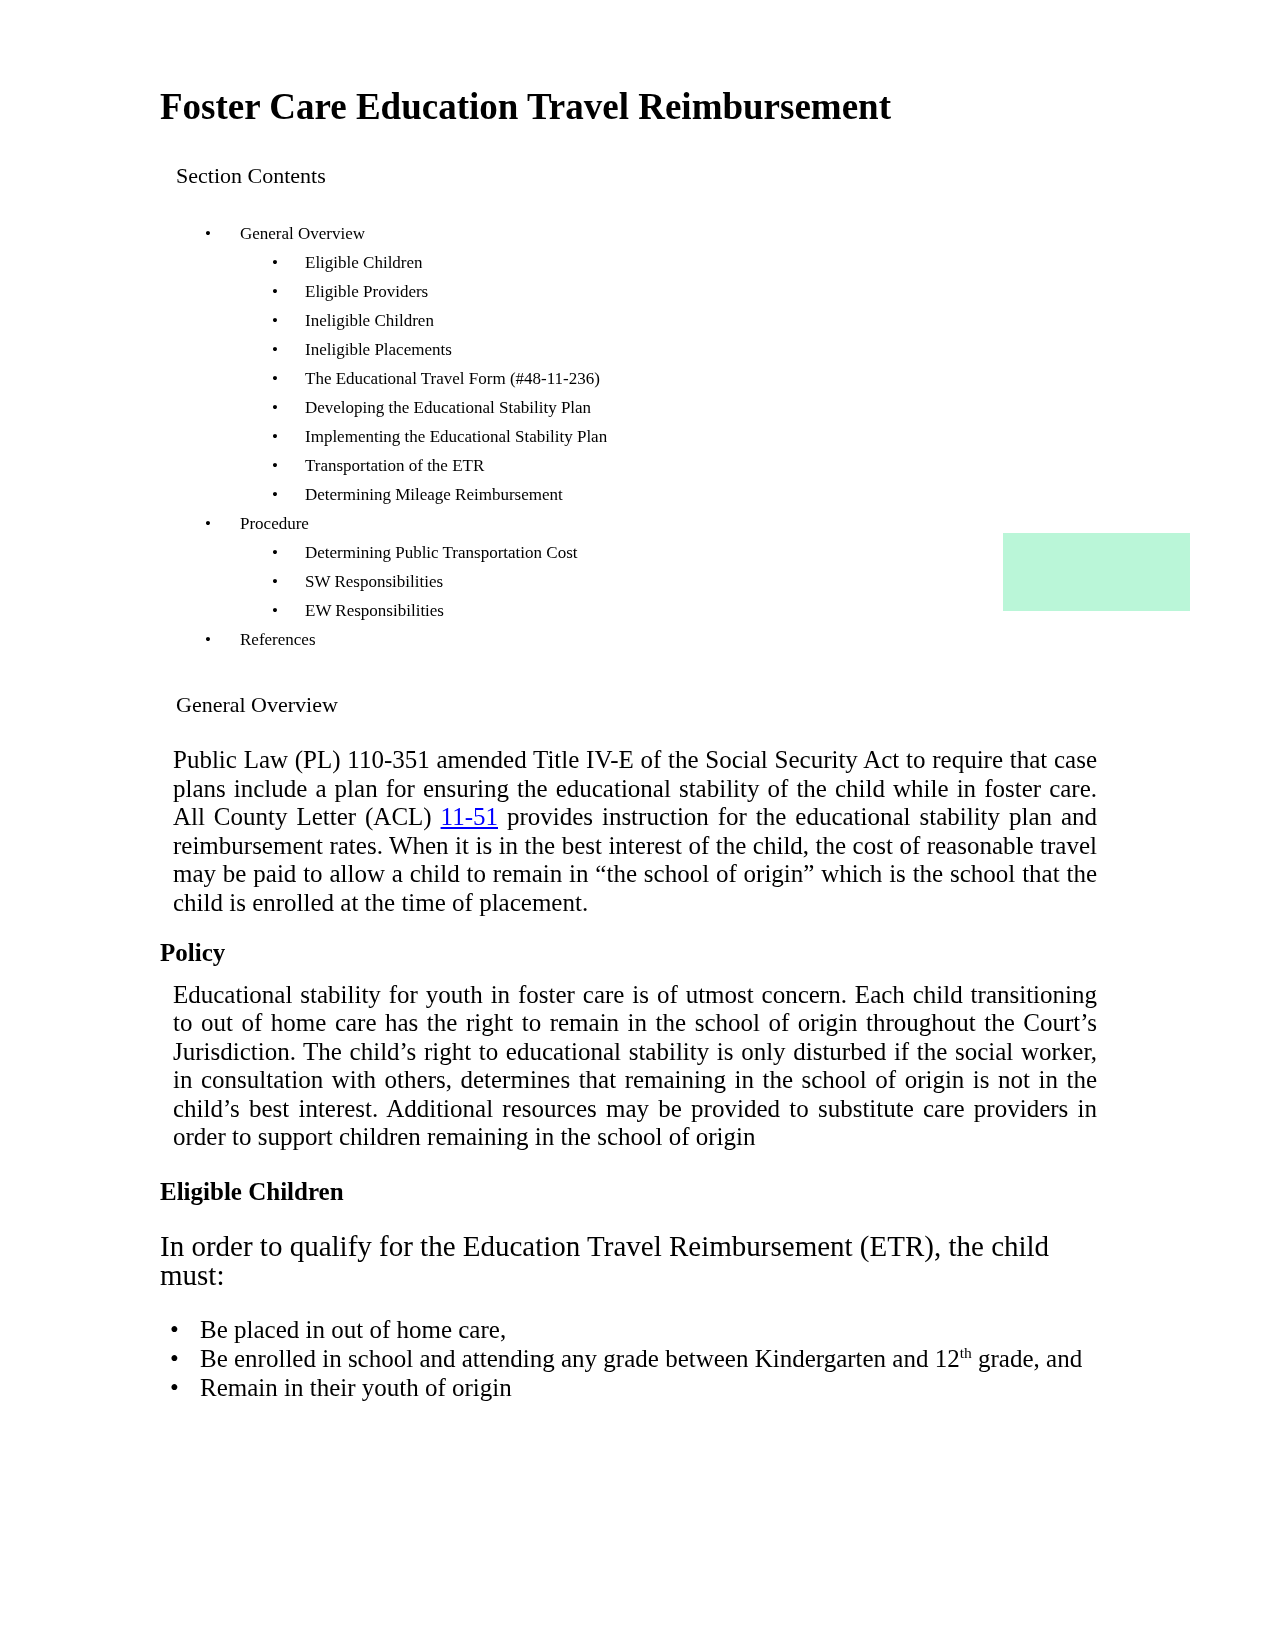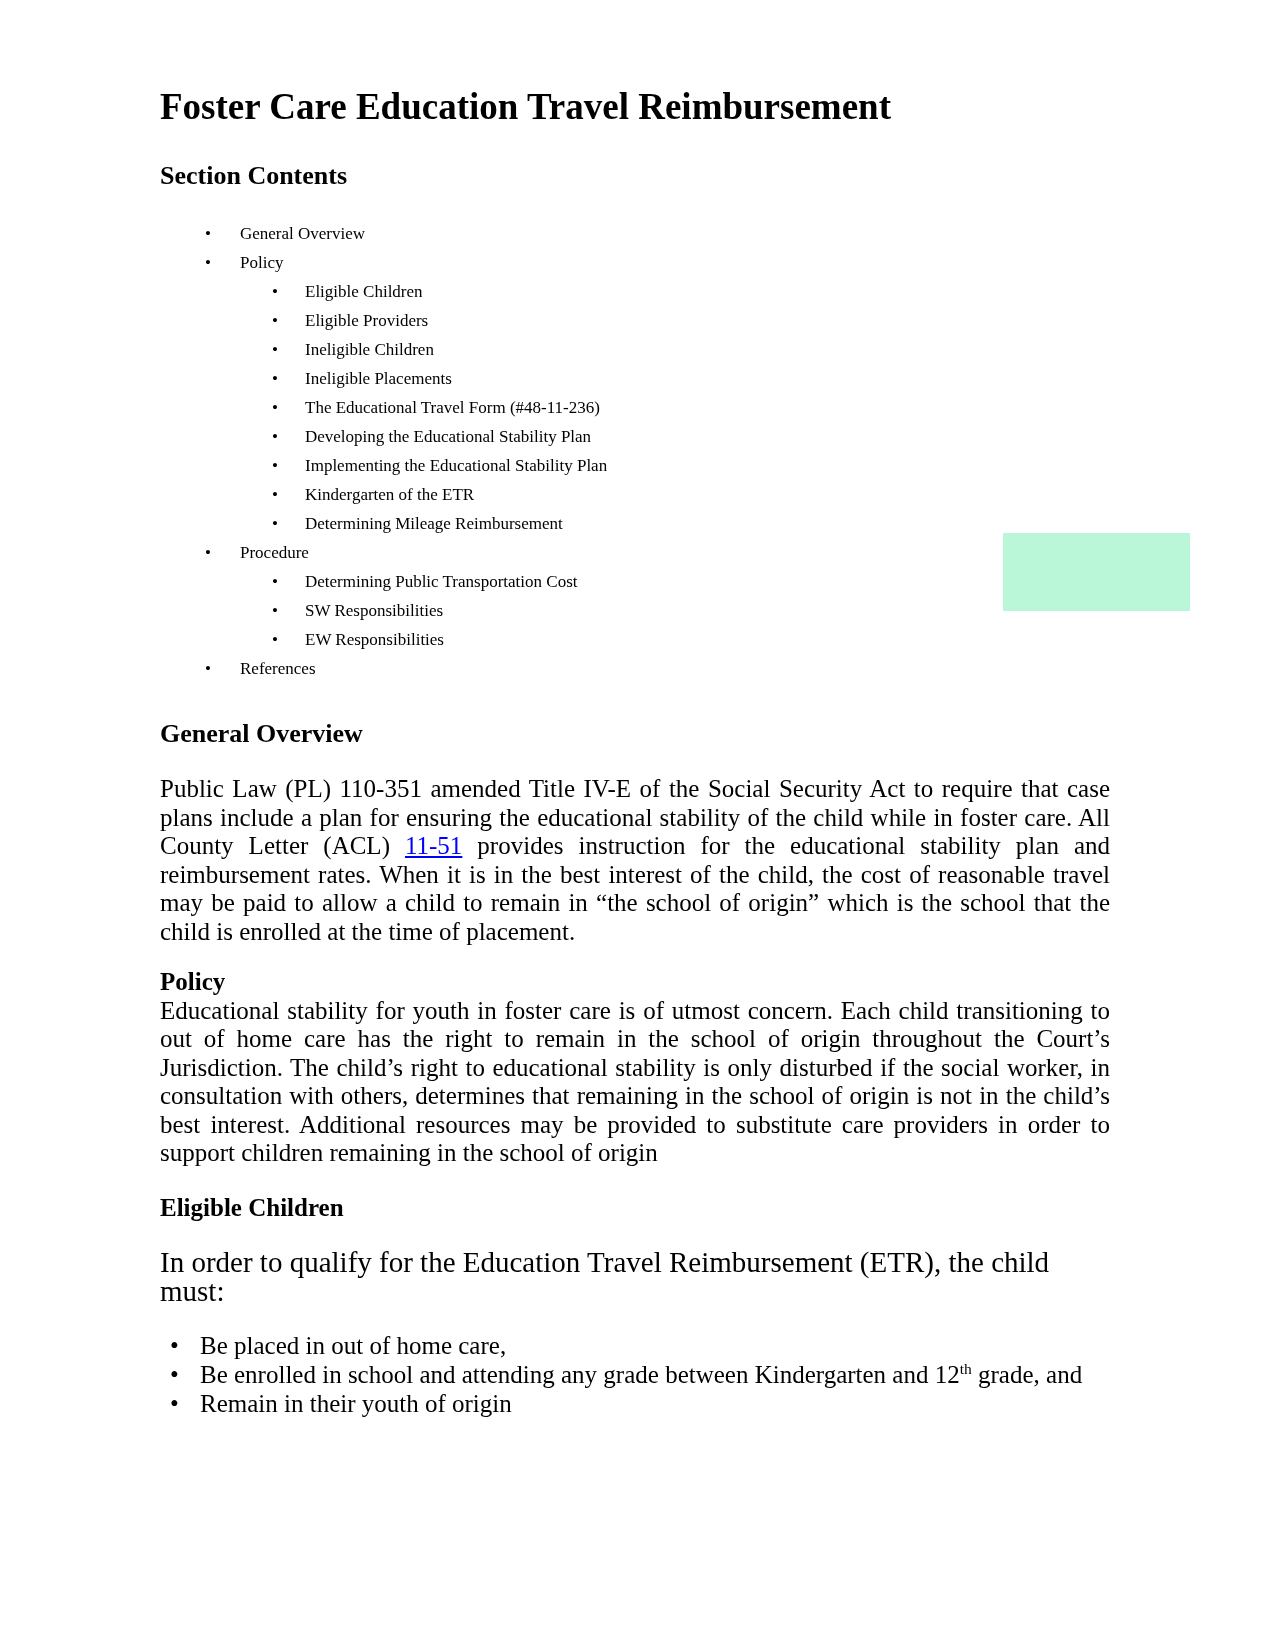--- a/index.html
+++ b/index.html
@@ -19,42 +19,42 @@
     top: 0;
     padding-top: 85px;
   }
   .doc-title {
     font-size: 37px;
     font-weight: bold;
     line-height: 44px;
     margin: 0;
   }
   .h2 {
-    font-size: 26px;
-    font-weight: bold;
+    font-size: 22px;
+    font-weight: normal;
     line-height: 34px;
-    margin: 0;
+    margin: 16px;
   }
   .sc-heading { margin-top: 30px; }
   .go-heading { margin-top: 34px; }
   .toc { margin-top: 26px; }
   .toc-item {
     font-size: 17px;
     line-height: 29px;
     white-space: nowrap;
   }
   .toc-item.lvl1 { padding-left: 45px; }
   .toc-item.lvl2 { padding-left: 112px; }
   .toc-item.lvl1 .bullet { display: inline-block; width: 35px; }
   .toc-item.lvl2 .bullet { display: inline-block; width: 33px; }
   .para {
     font-size: 25px;
     line-height: 28.5px;
     text-align: justify;
-    margin: 0;
+    margin: 13px;
   }
   .para1 { margin-top: 24px; }
   .h3 {
     font-size: 25px;
     font-weight: bold;
     line-height: 28.5px;
     margin: 0;
   }
   .policy-heading { margin-top: 22px; }
   .ec-heading { margin-top: 26px; }
@@ -106,29 +106,28 @@
   <div class="highlight-rect" style="background: rgb(186, 246, 216);"></div>
 
   <div class="content">
 
     <h1 class="doc-title">Foster Care Education Travel Reimbursement</h1>
 
     <h2 class="h2 sc-heading">Section Contents</h2>
 
     <div class="toc">
       <div class="toc-item lvl1"><span class="bullet">•</span><span>General Overview</span></div>
-      <div class="toc-item lvl1"><span class="bullet">•</span><span>Policy</span></div>
       <div class="toc-item lvl2"><span class="bullet">•</span><span>Eligible Children</span></div>
       <div class="toc-item lvl2"><span class="bullet">•</span><span>Eligible Providers</span></div>
       <div class="toc-item lvl2"><span class="bullet">•</span><span>Ineligible Children</span></div>
       <div class="toc-item lvl2"><span class="bullet">•</span><span>Ineligible Placements</span></div>
       <div class="toc-item lvl2"><span class="bullet">•</span><span>The Educational Travel Form (#48-11-236)</span></div>
       <div class="toc-item lvl2"><span class="bullet">•</span><span>Developing the Educational Stability Plan</span></div>
       <div class="toc-item lvl2"><span class="bullet">•</span><span>Implementing the Educational Stability Plan</span></div>
-      <div class="toc-item lvl2"><span class="bullet">•</span><span>Kindergarten of the ETR</span></div>
+      <div class="toc-item lvl2"><span class="bullet">•</span><span>Transportation of the ETR</span></div>
       <div class="toc-item lvl2"><span class="bullet">•</span><span>Determining Mileage Reimbursement</span></div>
       <div class="toc-item lvl1"><span class="bullet">•</span><span>Procedure</span></div>
       <div class="toc-item lvl2"><span class="bullet">•</span><span>Determining Public Transportation Cost</span></div>
       <div class="toc-item lvl2"><span class="bullet">•</span><span>SW Responsibilities</span></div>
       <div class="toc-item lvl2"><span class="bullet">•</span><span>EW Responsibilities</span></div>
       <div class="toc-item lvl1"><span class="bullet">•</span><span>References</span></div>
     </div>
 
     <h2 class="h2 go-heading">General Overview</h2>
 

